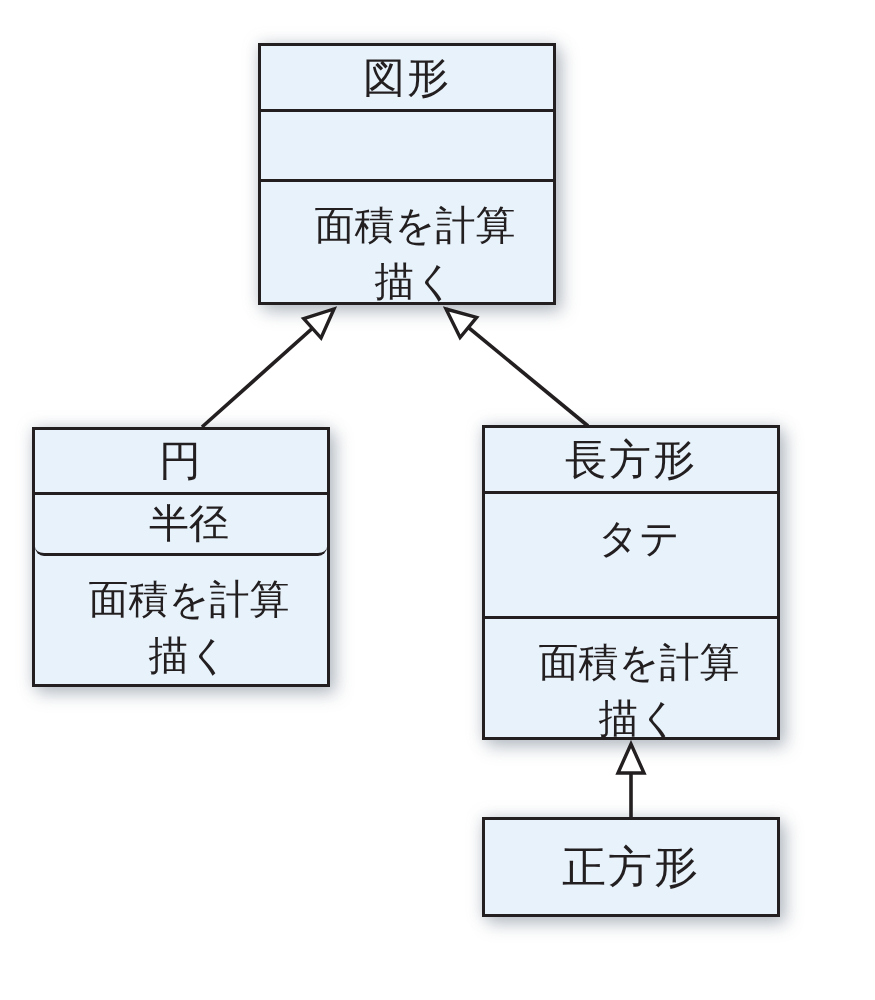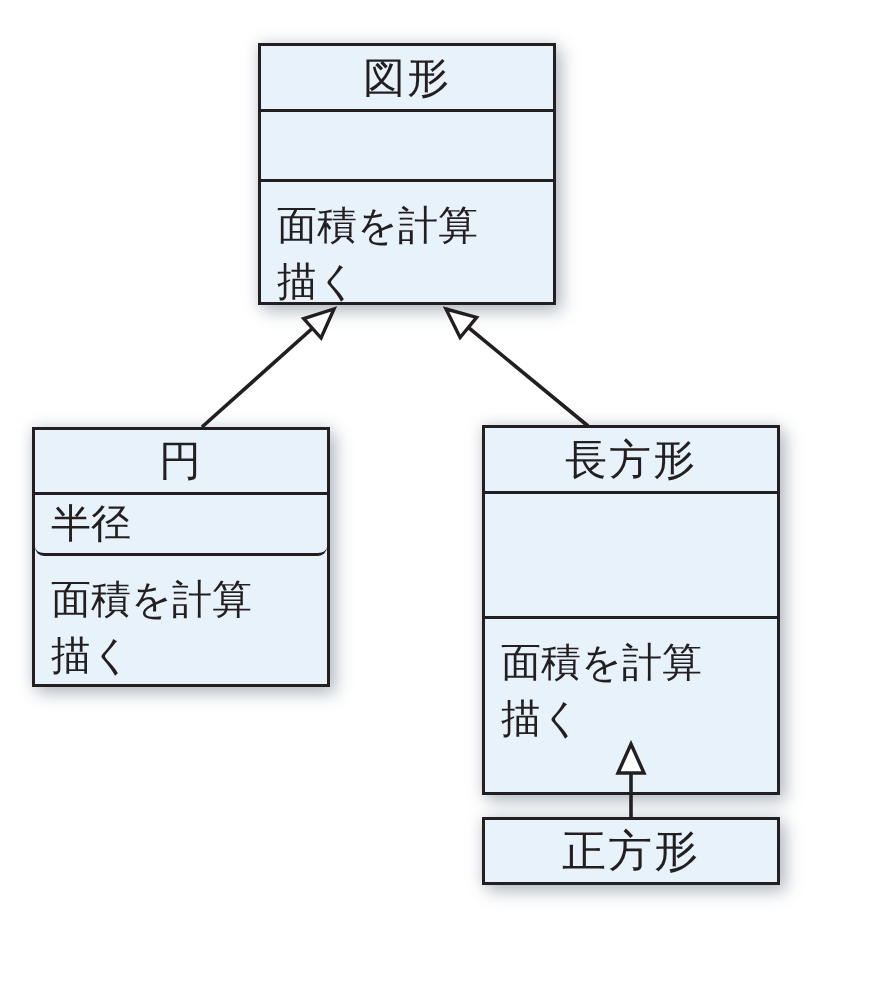--- a/index.html
+++ b/index.html
@@ -19,20 +19,21 @@
     position: absolute;
     box-sizing: border-box;
     background: #e7f2fb;
     border: 3px solid #231f20;
     box-shadow: 6px 7px 16px rgba(120, 132, 146, 0.45),
                 0 0 14px rgba(140, 152, 166, 0.35);
     display: flex;
     flex-direction: column;
     z-index: 1;
     color: #231f20;
+    text-align: center;
   }
   .sec {
     box-sizing: border-box;
     overflow: hidden;
   }
   .sec.divided {
     border-bottom: 3px solid #231f20;
   }
   .sec.title {
     display: flex;
@@ -79,31 +80,32 @@
     <div class="sec divided title" style="height:65px;">円</div>
     <div class="sec divided body" style="height:61px; line-height:54px; padding-top:1px;border-radius:9px;">
       <div>半径</div>
     </div>
     <div class="sec body" style="flex:1;">
       <div>面積を計算</div>
       <div>描く</div>
     </div>
   </div>
 
-  <div class="class-box" style="left:482px; top:425px; width:298px; height:370px;">
+  <div class="class-box" style="left:482px; top:425px; width:298px; height:315px;">
     <div class="sec divided title" style="height:66px;">長方形</div>
     <div class="sec divided body" style="height:125px; line-height:58px;">
+      <div>タテ</div>
     </div>
     <div class="sec body" style="flex:1;">
       <div>面積を計算</div>
       <div>描く</div>
     </div>
   </div>
 
-  <div class="class-box single-title" style="left:482px; top:817px; width:298px; height:68px; flex-direction:row;">
+  <div class="class-box single-title" style="left:482px; top:817px; width:298px; height:100px; flex-direction:row;">
     <span>正方形</span>
   </div>
 
   <svg class="connectors" width="875" height="1000" viewBox="0 0 875 1000">
     <defs>
       <marker id="hollow-tri" markerUnits="userSpaceOnUse" markerWidth="36" markerHeight="32" viewBox="0 0 36 32" refX="32" refY="16" orient="auto">
         <path d="M3,3 L32,16 L3,29 Z" fill="#ffffff" stroke="#231f20" stroke-width="3.4"></path>
       </marker>
     </defs>
     <line x1="202" y1="427" x2="334" y2="309" stroke="#231f20" stroke-width="3.6" marker-end="url(#hollow-tri)"></line>

